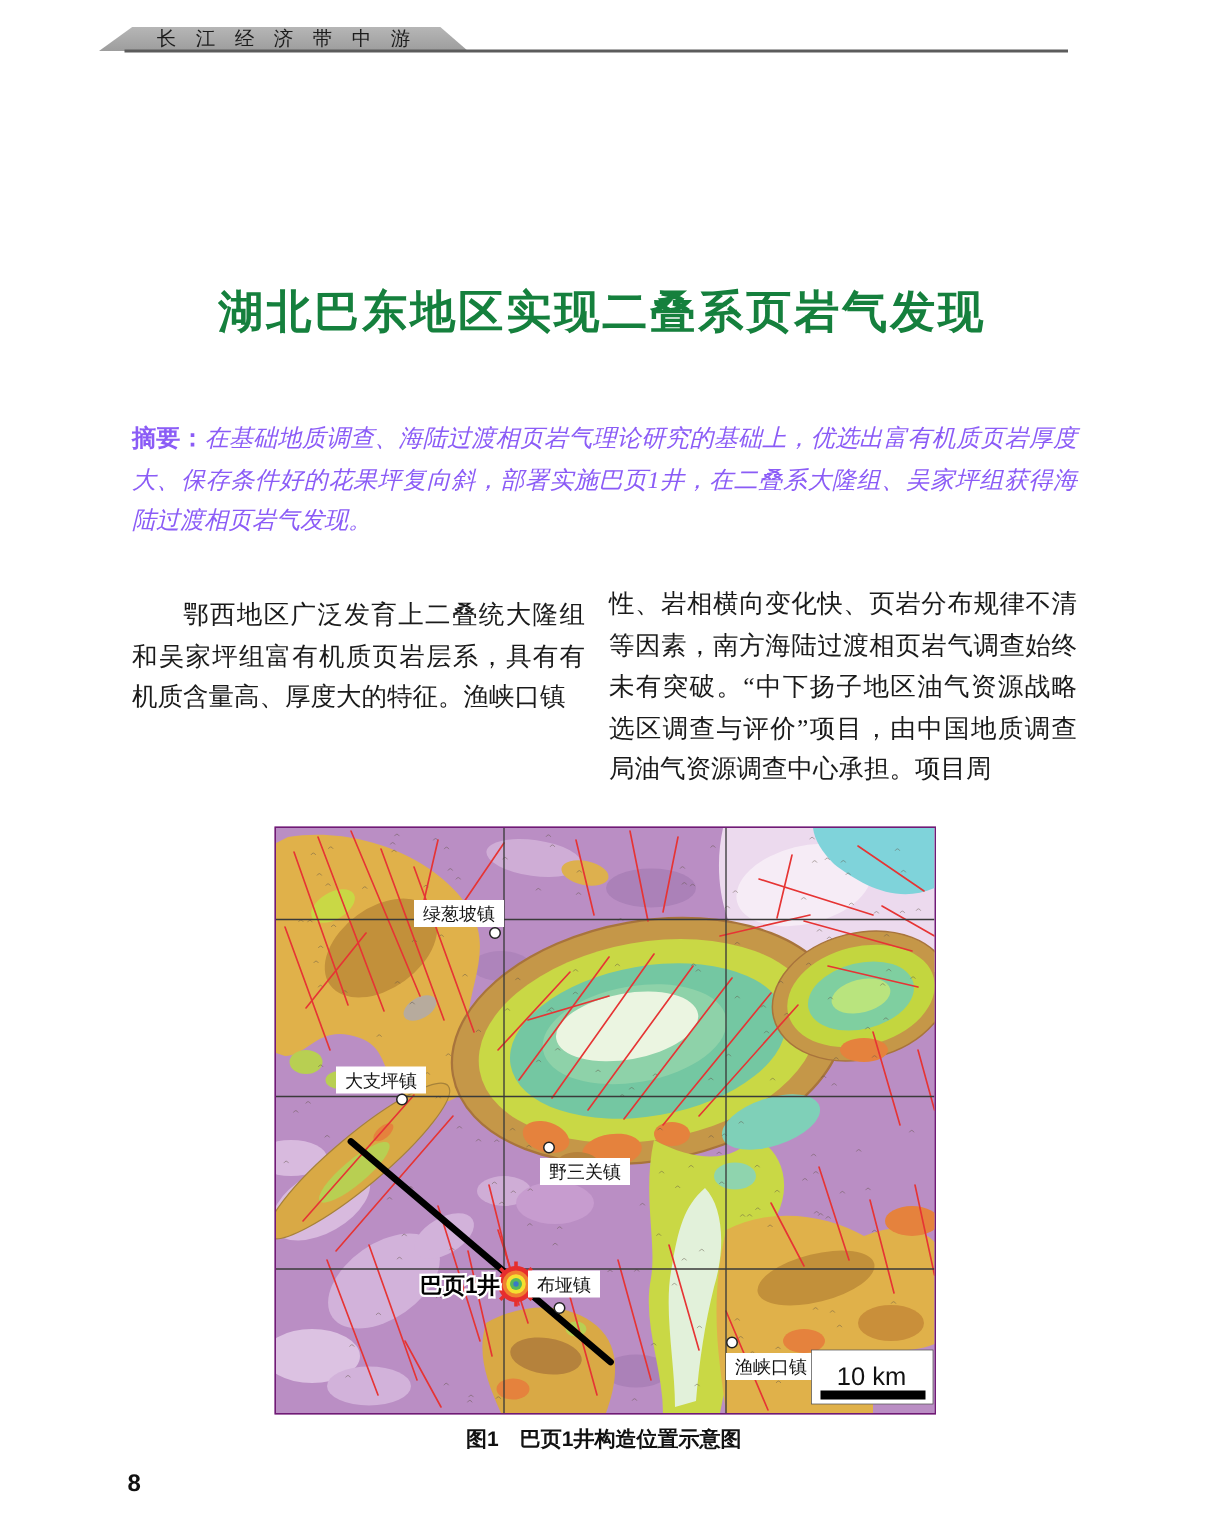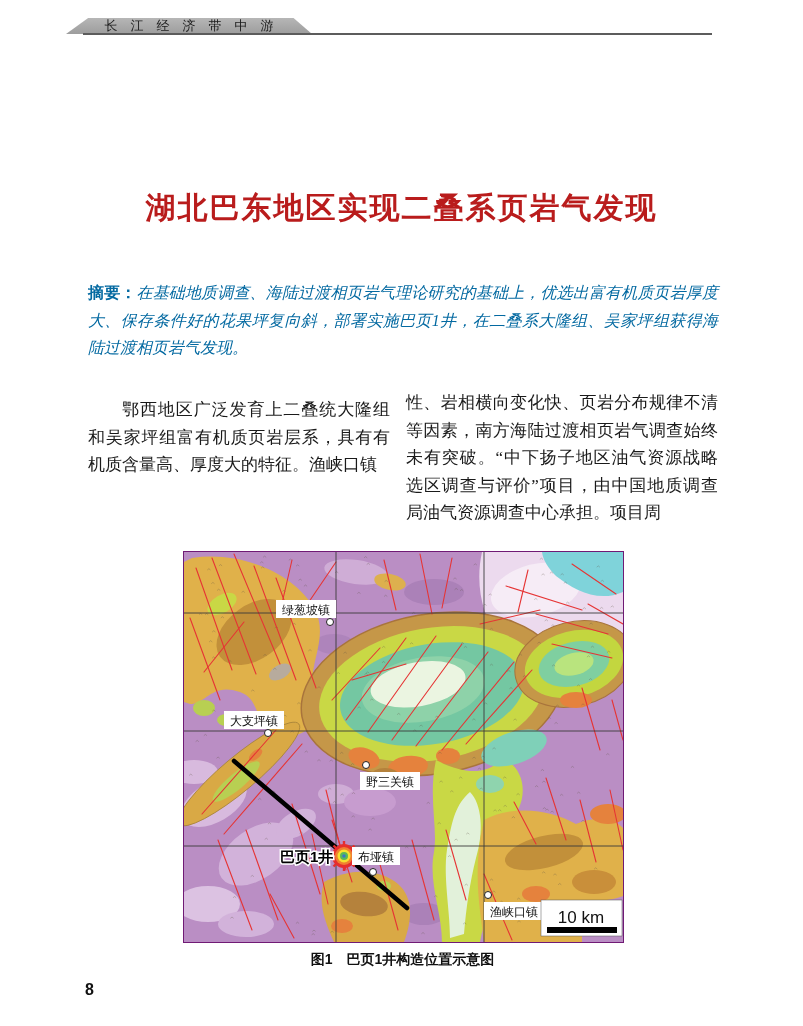--- a/index.html
+++ b/index.html
@@ -16,26 +16,26 @@
   }
   .hdr-banner span{
     font-family:"Liberation Sans",sans-serif;font-weight:400;font-size:13px;
     letter-spacing:13px;color:#1c1c1c;white-space:nowrap;text-indent:13px;text-align:center;
   }
   .hdr-rule{position:absolute;left:83px;top:33px;width:629px;height:0;border-top:2px solid #5c5c5c;}
   
   .title{
     position:absolute;left:0;top:168px;width:803px;text-align:center;
     font-family:"Liberation Sans",sans-serif;font-weight:700;font-size:30px;
-    letter-spacing:2px;color:#b91c1c;
+    letter-spacing:2px;color:#15803d;
   }
   
   .abstract{
     position:absolute;left:88px;top:263px;width:630px;
-    font-size:16px;line-height:27.5px;text-align:justify;color:#0369a1;
+    font-size:16px;line-height:27.5px;text-align:justify;color:#8b5cf6;
   }
   .abstract b{font-family:"Liberation Sans",sans-serif;font-weight:700;font-style:normal;}
   .abstract .abs-text{font-style:italic;}
   
   .col{position:absolute;text-align:justify;font-size:17px;line-height:27.5px;color:#1a1a1a;}
   .col-left{left:88px;top:396px;width:302px;}
   .col-right{left:406px;top:389px;width:312px;}
   .sec-heading{
     text-align:center;font-family:"Liberation Sans",sans-serif;font-weight:700;
     font-size:17.5px;margin:0 0 22px 0;letter-spacing:1px;

